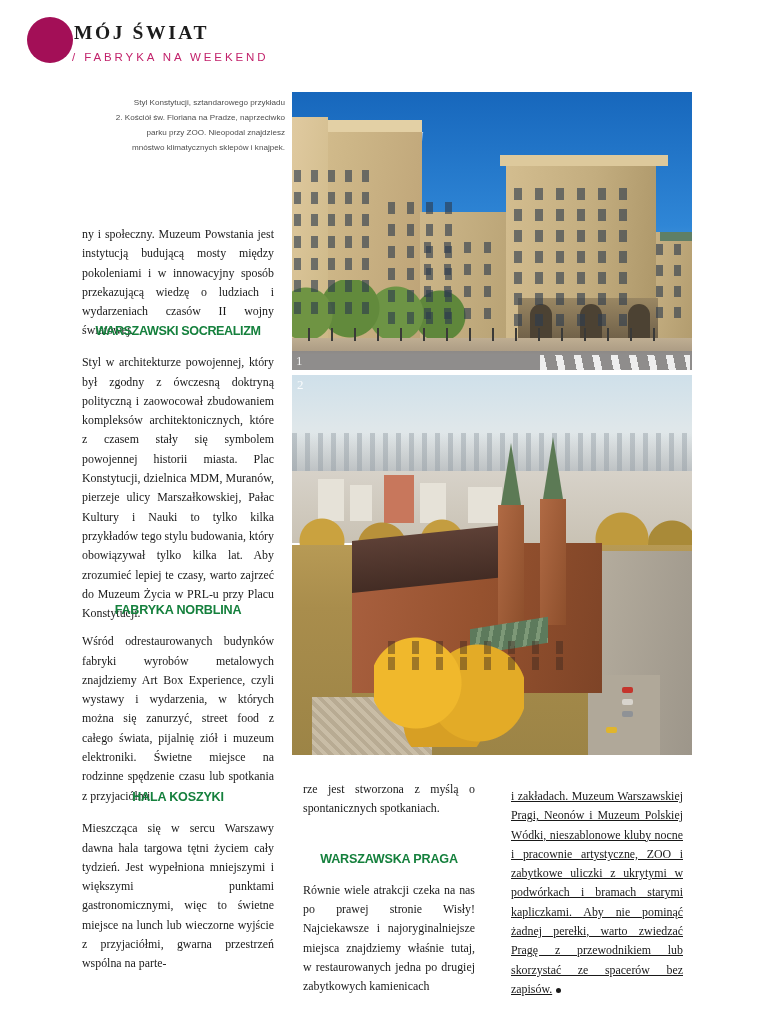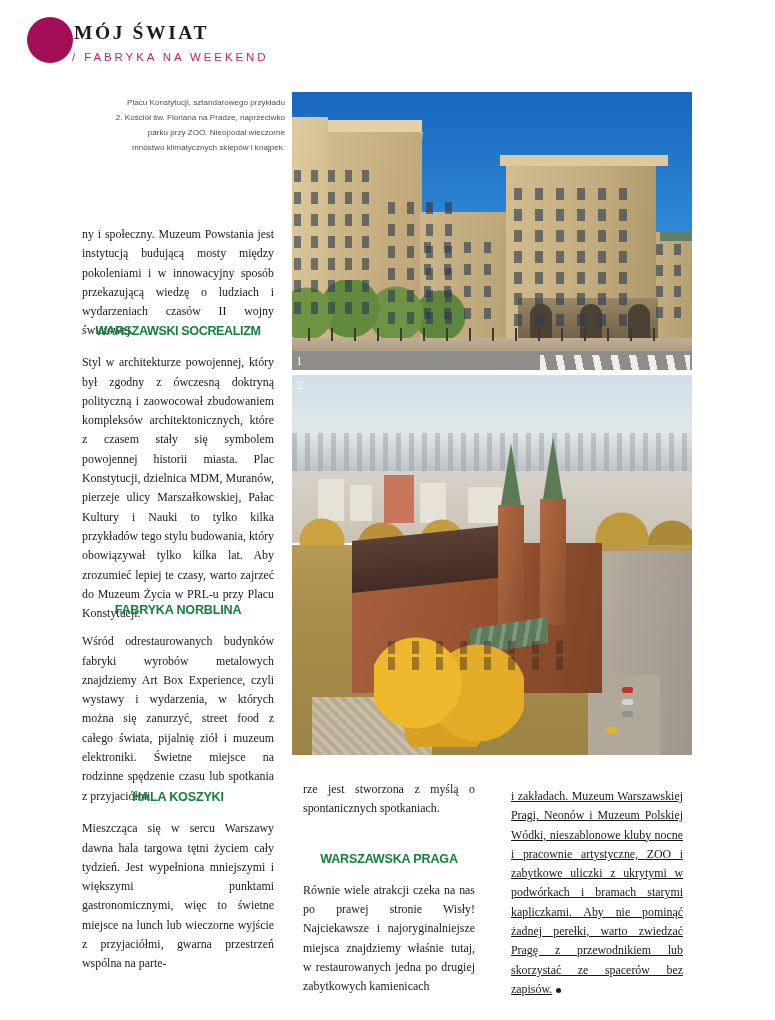--- a/index.html
+++ b/index.html
@@ -241,23 +241,23 @@
 
 <div class="page">
 
   <div class="masthead">
     <div class="logo-dot"></div>
     <div class="mast-title">MÓJ ŚWIAT</div>
     <div class="mast-sub">/ FABRYKA NA WEEKEND</div>
   </div>
 
   <div class="photo-caption">
-    <div>Placu Konstytucji, sztandarowego przykładu</div>
+    <div>Styl Konstytucji, sztandarowego przykładu</div>
     <div>2. Kościół św. Floriana na Pradze, naprzeciwko</div>
-    <div>parku przy ZOO. Nieopodal wieczorne</div>
+    <div>parku przy ZOO. Nieopodal znajdziesz</div>
     <div>mnóstwo klimatycznych sklepów i knajpek.</div>
   </div>
 
   <div class="photo" id="photo1">
     <div class="p1-sky"></div>
     <div class="p1-crane"></div>
     <div class="p1-bldgL"></div>
     <div class="p1-bldgL2"></div>
     <div class="p1-bldgM"></div>
     <div class="p1-bldgRR"></div>

